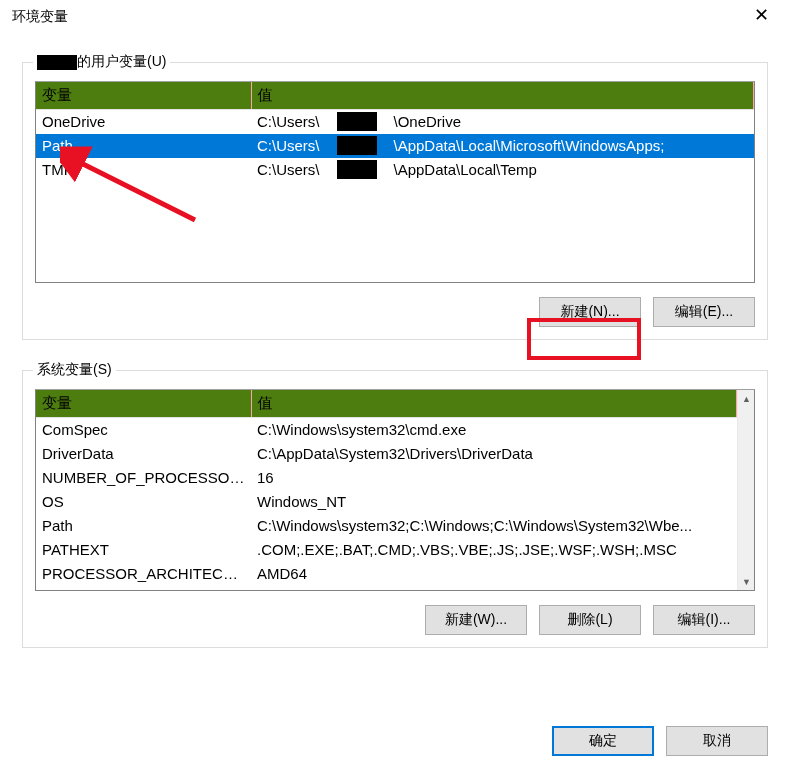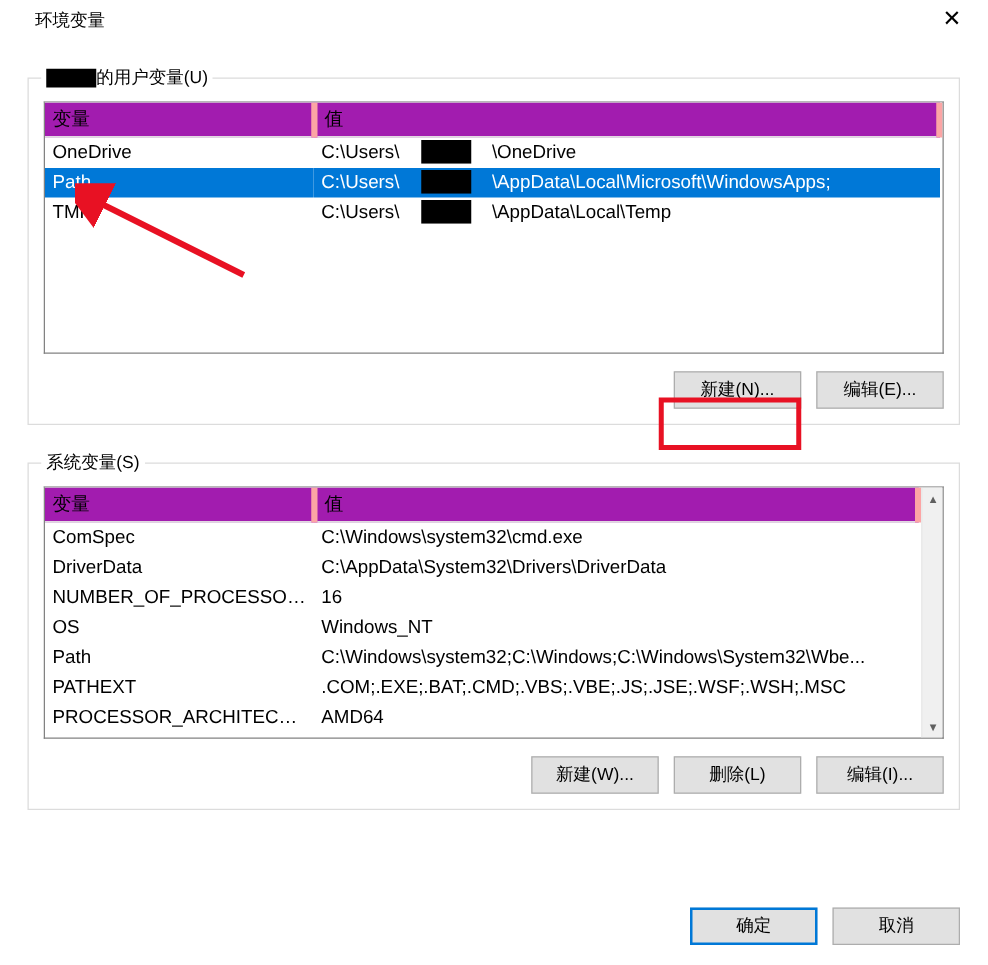--- a/index.html
+++ b/index.html
@@ -15,21 +15,21 @@
     position: relative;
     overflow: hidden;
     font-size: 15px;
     color: #000;
   }
 
   .titlebar {
     height: 34px;
     display: flex;
     align-items: center;
-    padding: 0 24px;
+    padding: 0 8px;
     position: relative;
   }
   .titlebar-title {
     font-size: 14px;
     padding-left: 4px;
   }
   .titlebar-close {
     position: absolute;
     right: 6px;
     top: 0;
@@ -84,22 +84,22 @@
     border-collapse: collapse;
     width: 100%;
     table-layout: fixed;
   }
   table.envtable th {
     text-align: left;
     font-weight: 400;
     font-size: 15px;
     padding: 4px 6px;
     border-bottom: 1px solid #e5e5e5;
-    border-right: 5px solid #fca5a5;
-    background: #a21caf;
+    border-right: 1px solid #fca5a5;
+    background: #4d7c0f;
   }
   table.envtable td {
     padding: 2px 6px;
     font-size: 15px;
     white-space: nowrap;
     overflow: hidden;
     text-overflow: ellipsis;
     vertical-align: middle;
     height: 24px;
   }

